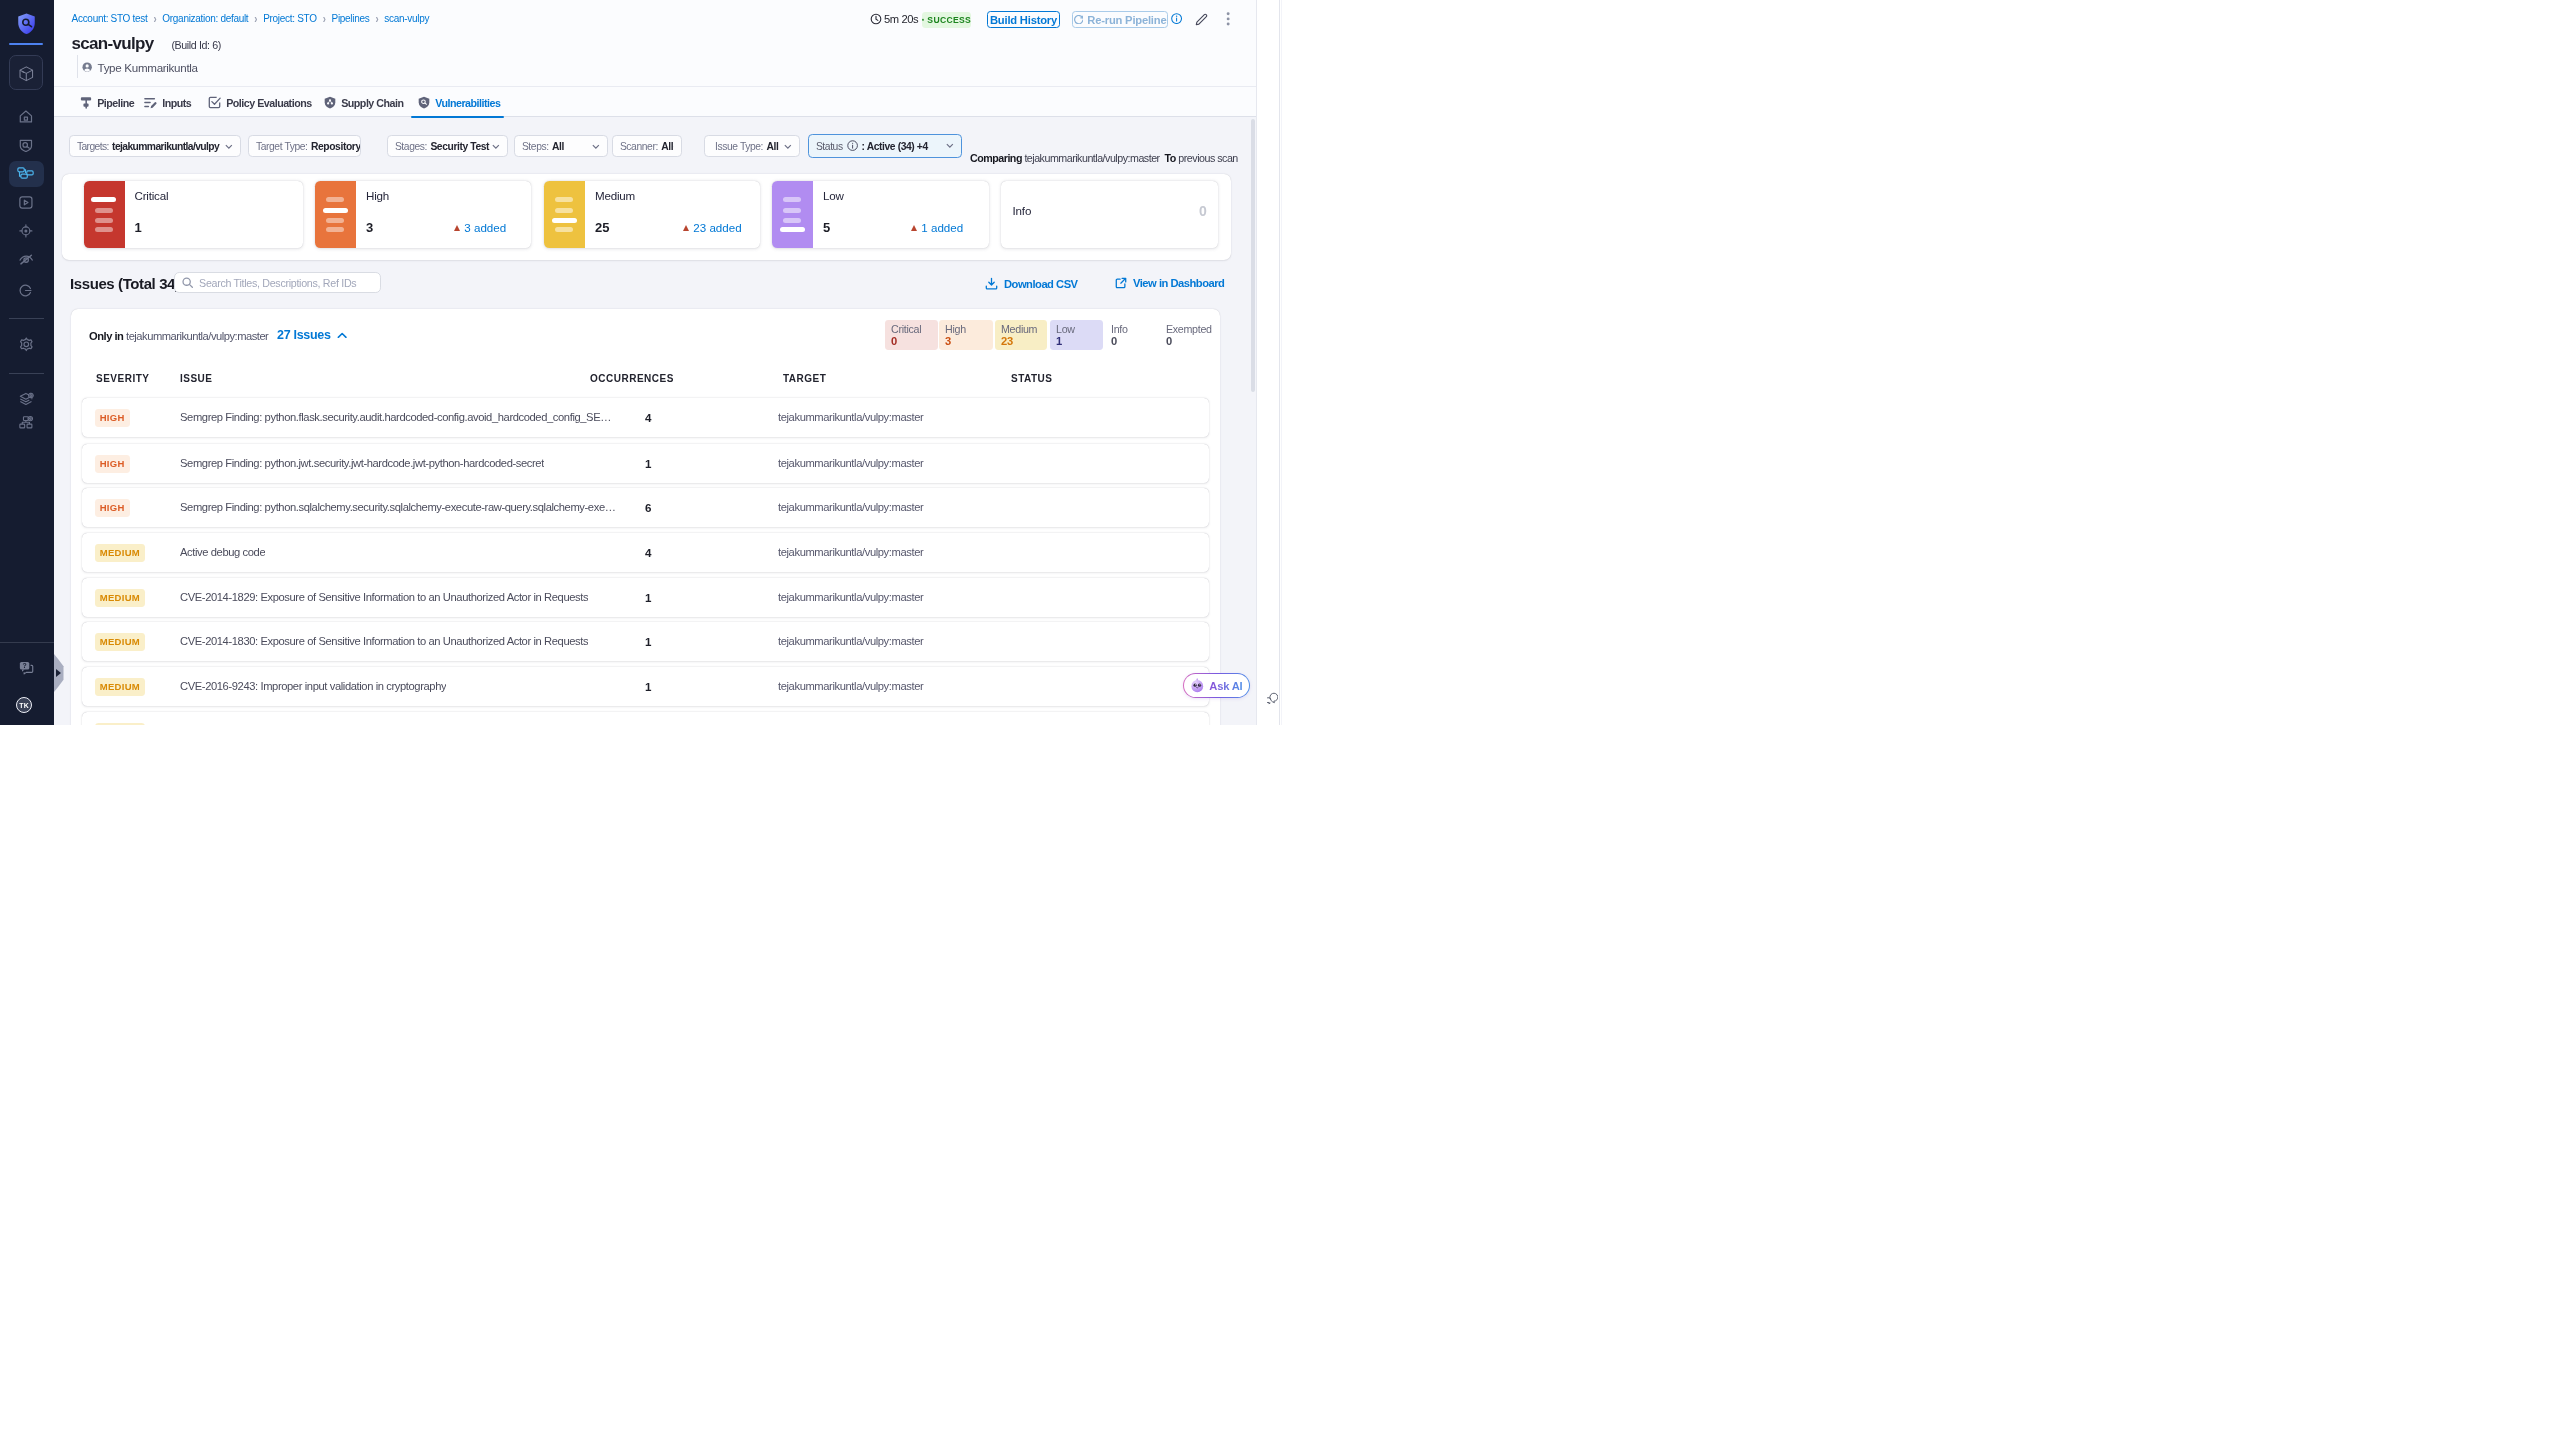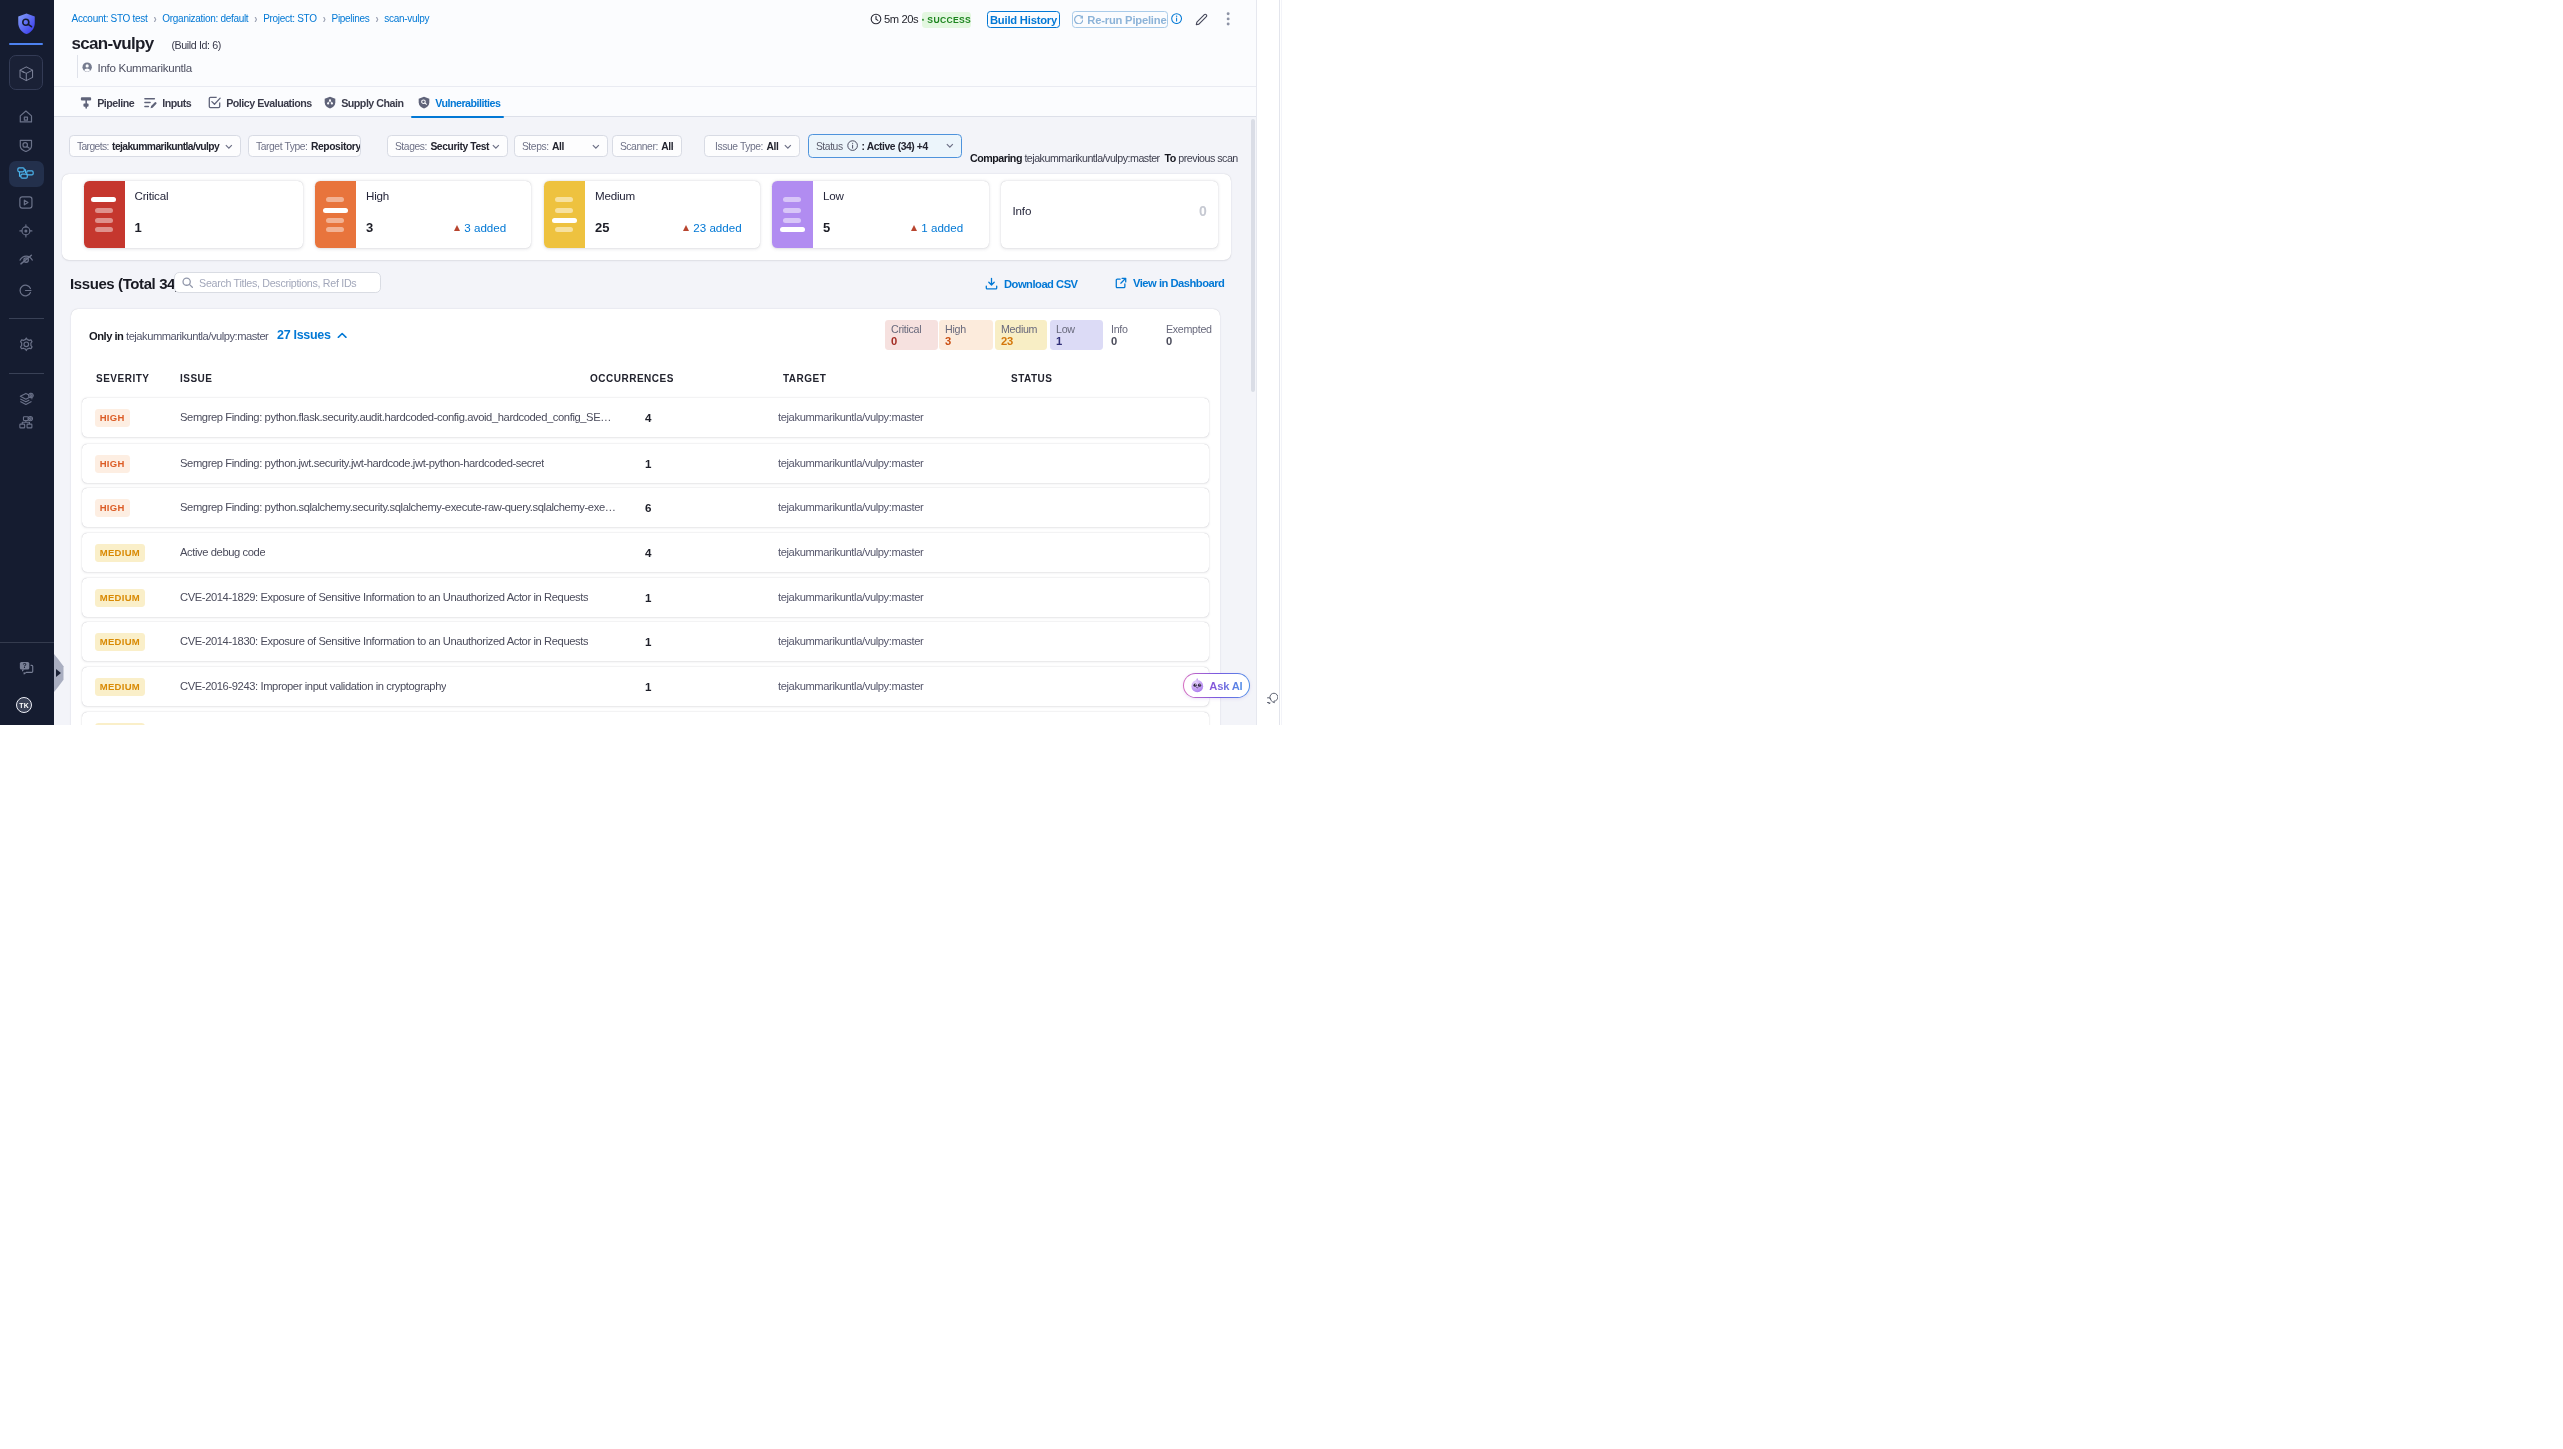--- a/index.html
+++ b/index.html
@@ -194,21 +194,21 @@
         <span class="title">scan-vulpy</span>
         <span class="buildid">(Build Id: 6)</span>
       </div>
     <div class="userline"></div>
     <div class="user-row" id="user-row">
       <svg width="10.3" height="10.3" viewBox="0 0 16 16">
           <circle cx="8" cy="8" r="7.3" fill="#757b8e"></circle>
           <circle cx="8" cy="6.1" r="2.5" fill="#fbfcfe"></circle>
           <path d="M3.2 12.9 A5.4 5.4 0 0 1 12.8 12.9 A7.3 7.3 0 0 1 3.2 12.9" fill="#fbfcfe"></path>
         </svg>
-      <span>Info Kummarikuntla</span>
+      <span>Type Kummarikuntla</span>
       </div>
     <div id="topright">
       <svg class="abs" style="left:816px;top:13.3px" width="12" height="12" viewBox="0 0 15 15" fill="none" stroke="#2b2c38" stroke-width="1.4">
         <circle cx="7.5" cy="7.5" r="6"></circle>
           <path d="M7.5 4 V7.8 L9.8 9.2" stroke-linecap="round"></path>
       </svg>
       <span class="abs" style="left:830px;top:13.3px;font-size:11.2px;letter-spacing:-0.4px;color:#25262f;">5m 20s</span>
       <div class="abs" style="left:868px;top:12px;width:49px;height:15.5px;background:#e3f7e0;border-radius:3.4px;display:flex;align-items:center;justify-content:center;gap:3.4px;">
         <svg width="9.5" height="9.5" viewBox="0 0 11 11">
             <circle cx="5.5" cy="5.5" r="5.5" fill="#1b841d"></circle>

